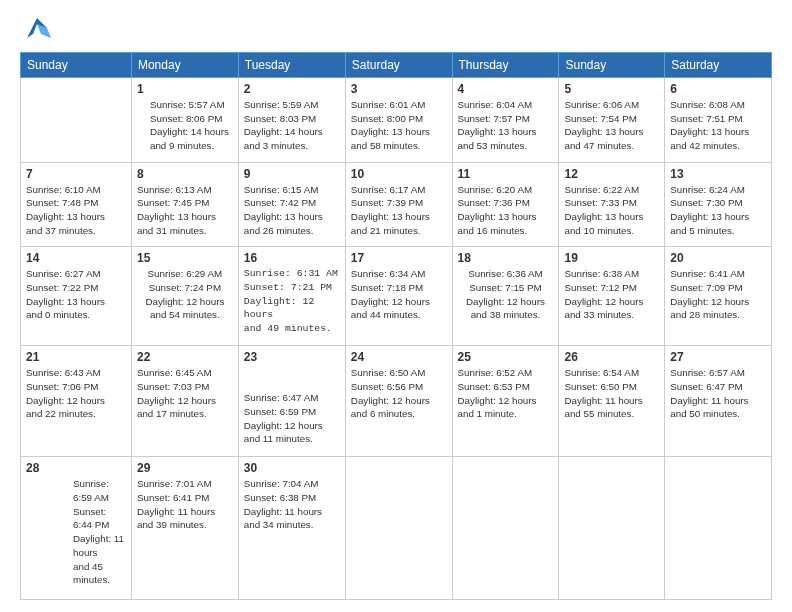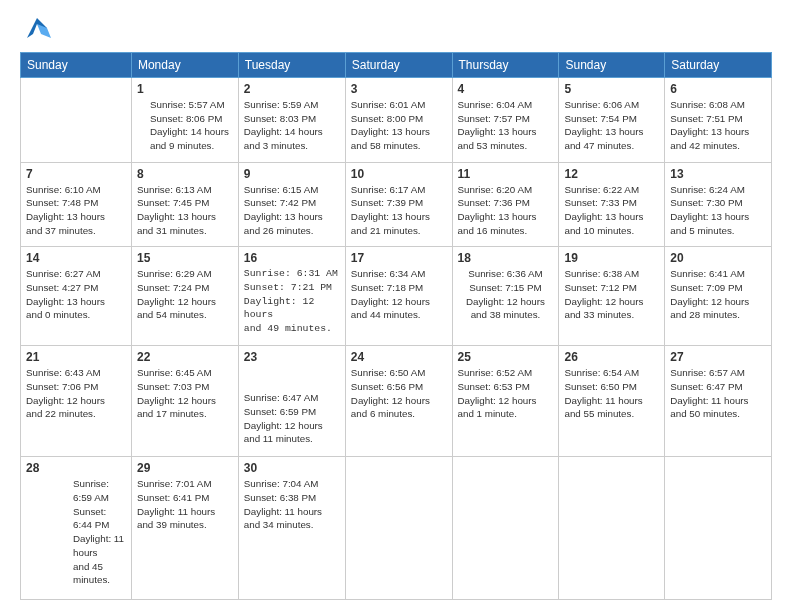--- a/index.html
+++ b/index.html
@@ -229,27 +229,27 @@
             <div class="day-info" style="white-space: pre-line;">Sunrise: 6:24 AM
 Sunset: 7:30 PM
 Daylight: 13 hours
 and 5 minutes.</div>
           </td>
         </tr>
         <tr class="week-row">
           <td>
             <span class="day-num">14</span>
             <div class="day-info" style="white-space: pre-line;">Sunrise: 6:27 AM
-Sunset: 4:27 PM
+Sunset: 7:22 PM
 Daylight: 13 hours
 and 0 minutes.</div>
           </td>
           <td>
             <span class="day-num">15</span>
-            <div class="day-info" style="white-space: pre-line;">Sunrise: 6:29 AM
+            <div class="day-info" style="white-space: pre-line; text-align: center;">Sunrise: 6:29 AM
 Sunset: 7:24 PM
 Daylight: 12 hours
 and 54 minutes.</div>
           </td>
           <td>
             <span class="day-num">16</span>
             <div class="day-info" style="white-space: pre-line; font-family: Liberation Mono, monospace;">Sunrise: 6:31 AM
 Sunset: 7:21 PM
 Daylight: 12 hours
 and 49 minutes.</div>

